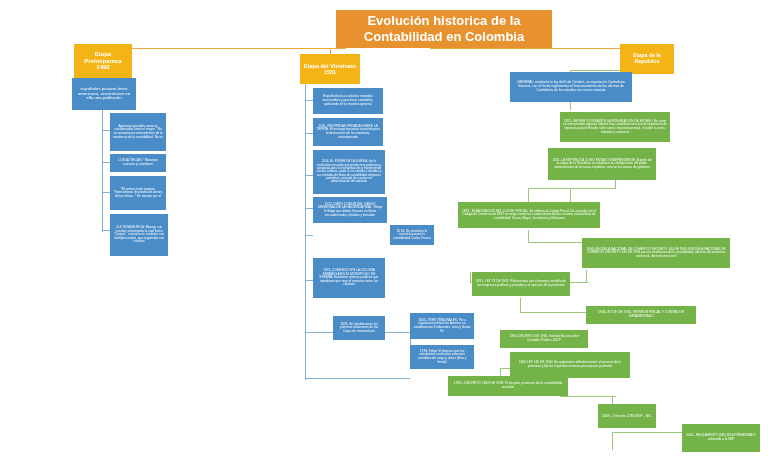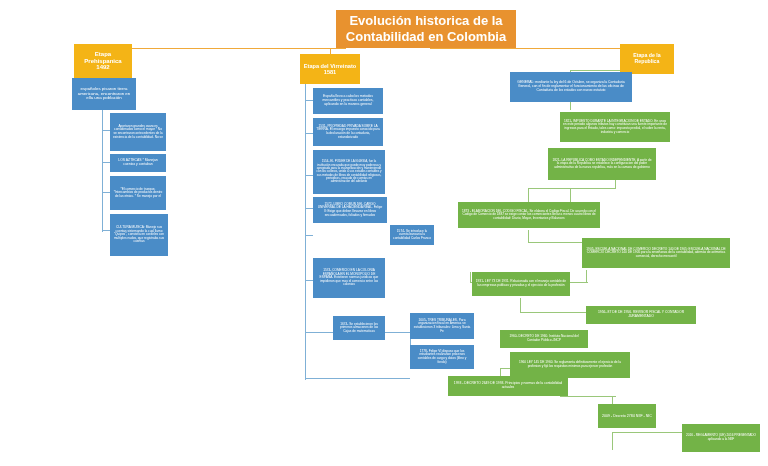--- a/index.html
+++ b/index.html
@@ -76,21 +76,21 @@
   <div class="conn v g" style="left:535px; top:330px; height:12px;"></div>
   <div class="conn h g" style="left:535px; top:342px; width:30px;"></div>
   <div class="conn v g" style="left:545px; top:356px; height:12px;"></div>
   <div class="conn h g" style="left:500px; top:368px; width:50px;"></div>
   <div class="conn v g" style="left:500px; top:368px; height:8px;"></div>
   <div class="conn v g" style="left:612px; top:396px; height:10px;"></div>
   <div class="conn h g" style="left:560px; top:396px; width:56px;"></div>
   <div class="conn v g" style="left:612px; top:432px; height:18px;"></div>
   <div class="conn h g" style="left:612px; top:432px; width:78px;"></div>
 
-  <div class="node title-node" style="left:336px; top:10px; width:180px; height:38px;">Evolución historica de la Contabilidad  en Colombia</div>
+  <div class="node title-node" style="left:336px; top:10px; width:216px; height:38px;">Evolución historica de la Contabilidad  en Colombia</div>
 
   <div class="node orange" style="left:74px; top:44px; width:58px; height:34px; font-size:6px;">Etapa Prehispanica 1492</div>
 
   <div class="node blue" style="left:72px; top:78px; width:64px; height:32px; font-size:4.4px;">españoles pisaron tierra americana, encontraron en ella una población</div>
 
   <div class="node blue" style="left:110px; top:113px; width:56px; height:38px; font-size:3.2px;">Aportaron grandes avances considerados como el mayor * No se encontraron antecedentes de la existencia de la contabilidad. No se</div>
 
   <div class="node blue" style="left:110px; top:154px; width:56px; height:18px; font-size:3.4px;">LOS AZTECAS * Manejan cuentas y contaban</div>
 
   <div class="node blue" style="left:110px; top:176px; width:56px; height:34px; font-size:3.2px;">*El comercio de trueque. *Intercambios de productos dentro de las etnias. * Se manejo por el</div>

